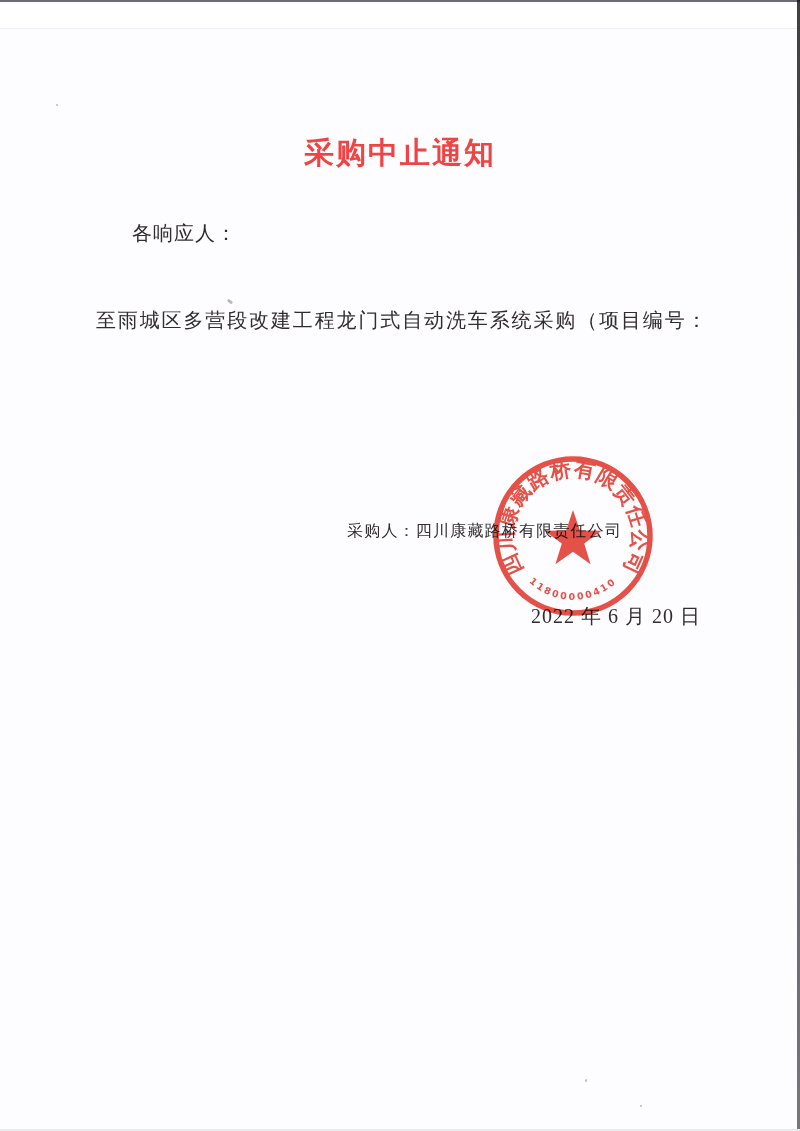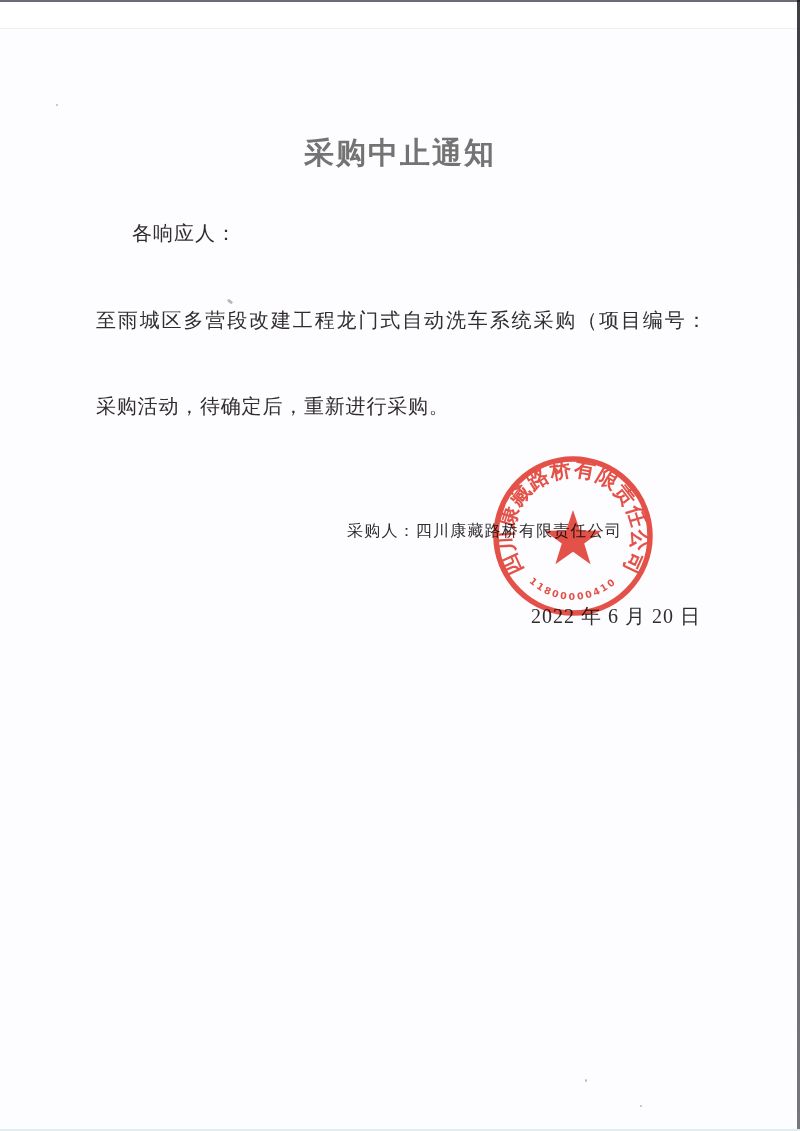--- a/index.html
+++ b/index.html
@@ -41,21 +41,21 @@
   .speck.s1 { left: 56px;  top: 104px;  width: 2px; height: 2px; }
   .speck.s2 { left: 227px; top: 300px;  width: 6px; height: 3px; transform: rotate(38deg); border-radius: 2px; }
   .speck.s3 { left: 585px; top: 1079px; width: 2px; height: 3px; }
   .speck.s4 { left: 640px; top: 1105px; width: 2px; height: 2px; }
 
   
   .title {
     position: absolute; left: 0; right: 0; top: 133px;
     margin: 0; text-align: center;
     font-size: 30px; font-weight: 700; letter-spacing: 2px;
-    color: #737373;
+    color: #ef4444;
   }
   p { margin: 0; }
   .salutation {
     position: absolute; left: 96px; top: 220px;
     font-size: 20px; letter-spacing: 1px; margin-left: 36px;
   }
   .bline {
     position: absolute;
     font-size: 20px; line-height: 30px;
     letter-spacing: 0.5px;
@@ -118,21 +118,20 @@
   <span class="speck s1"></span>
   <span class="speck s2"></span>
   <span class="speck s3"></span>
   <span class="speck s4"></span>
 
   <h1 class="title">采购中止通知</h1>
 
   <p class="salutation">各响应人：</p>
 
   <p class="bline bline-1">至雨城区多营段改建工程龙门式自动洗车系统采购（项目编号：</p>
-  <p class="bline bline-3">采购活动，待确定后，重新进行采购。</p>
 
   <p class="purchaser"><span>采购人：</span><span>四川康藏路桥有限责任公司</span></p>
 
   <p class="date">2022 年 6 月 20 日</p>
 
   <svg class="seal" viewBox="-83 -83 166 166" aria-hidden="true">
     <circle class="seal-ring" r="77"></circle>
     <path id="sealArcTop" d="M -46 38.6 A 60 60 0 1 1 46 38.6" fill="none"></path>
     <path id="sealArcBottom" d="M -46 44 A 63.7 63.7 0 0 0 46 44" fill="none"></path>
     <polygon class="seal-star" points="0,-26 6.9,-5.5 28.5,-5.3 11.2,7.6 17.6,28.3 0,15.8 -17.6,28.3 -11.2,7.6 -28.5,-5.3 -6.9,-5.5"></polygon>

